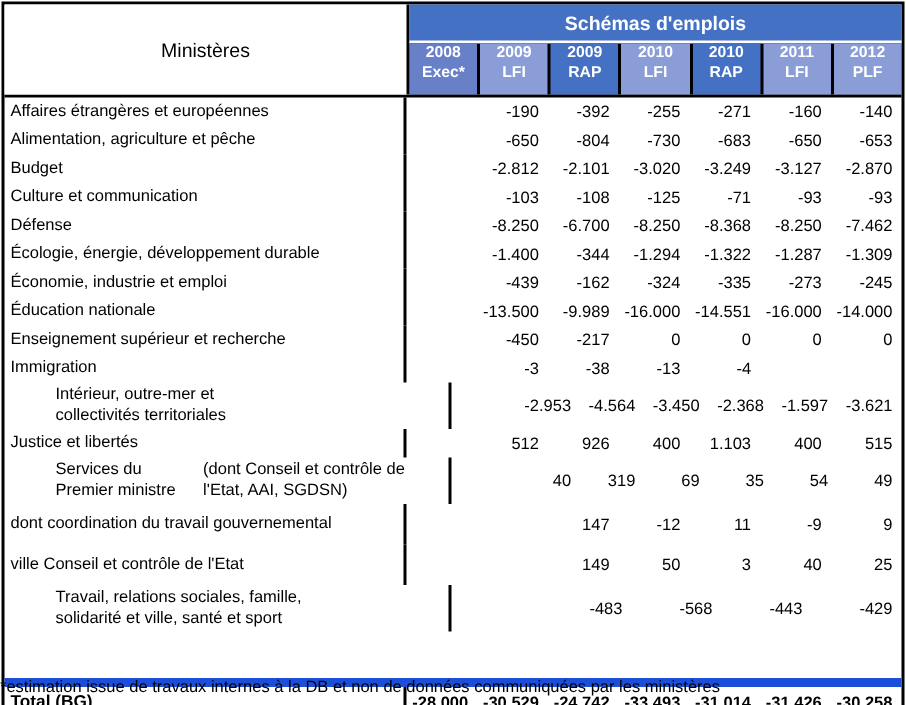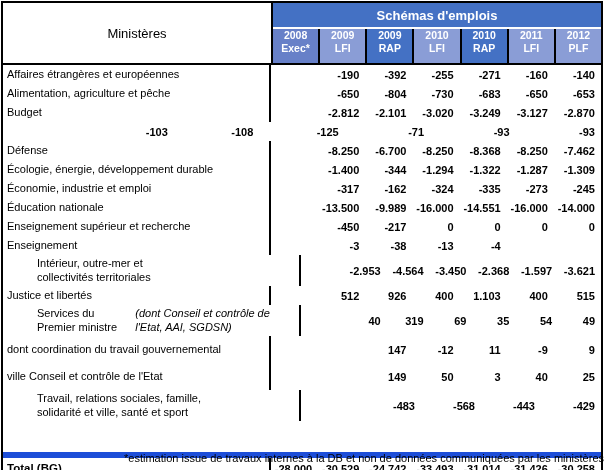--- a/index.html
+++ b/index.html
@@ -50,38 +50,38 @@
   .tbody { display: flex; flex-direction: column; }
   .trow { display: flex; }
   .trow .name {
     width: 268px; flex: none;
     border-right: 2px solid #000;
     display: flex; align-items: center;
     padding-left: 4px; box-sizing: border-box;
     font-size: 11px; line-height: 1.22;
     white-space: pre-line;
   }
-  .vals { flex: 1; display: flex; font-weight: bold; }
+  .vals { flex: 1; display: flex; }
   .vcell {
     flex: 1 1 0; min-width: 0;
     display: flex; align-items: center; justify-content: flex-end;
     padding-right: 6px; box-sizing: border-box;
     font-size: 11px;
   }
   .h-single { height: 19px; justify-content: center; }
   .h-double { height: 31px; padding-left: 30px; }
   .h-dont   { height: 27px; }
   .h-total  { height: 21px; }
   .row-total { border-top: 6px solid #1d4ed8; font-weight: bold; margin-top: 31px; }
   .row-total .name { font-weight: bold; font-size: 11.5px; }
-  .italic-part { font-style: italic; }
+  .italic-part { }
   
   .footnote {
     position: absolute; left: 0; top: 452px; width: 604px;
-    text-align: right; font-size: 11px;
+    text-align: left; font-size: 11px;
   }
 </style>
 </head>
 <body>
 
 <div class="table-wrap">
   <div class="header-row">
     <div class="ministries-head">Ministères</div>
     <div class="years-head">
       <div class="banner">Schémas d'emplois</div>
@@ -148,20 +148,21 @@
           <div class="vcell"></div>
           <div class="vcell">-2.812</div>
           <div class="vcell">-2.101</div>
           <div class="vcell">-3.020</div>
           <div class="vcell">-3.249</div>
           <div class="vcell">-3.127</div>
           <div class="vcell">-2.870</div>
         </div>
       </div>
       <div class="trow h-single">
+        <div class="name"><span>Culture et communication</span></div>
         <div class="vals">
           <div class="vcell"></div>
           <div class="vcell">-103</div>
           <div class="vcell">-108</div>
           <div class="vcell">-125</div>
           <div class="vcell">-71</div>
           <div class="vcell">-93</div>
           <div class="vcell">-93</div>
         </div>
       </div>
@@ -186,21 +187,21 @@
           <div class="vcell">-1.294</div>
           <div class="vcell">-1.322</div>
           <div class="vcell">-1.287</div>
           <div class="vcell">-1.309</div>
         </div>
       </div>
       <div class="trow h-single">
         <div class="name"><span>Économie, industrie et emploi</span></div>
         <div class="vals">
           <div class="vcell"></div>
-          <div class="vcell">-317</div>
+          <div class="vcell">-439</div>
           <div class="vcell">-162</div>
           <div class="vcell">-324</div>
           <div class="vcell">-335</div>
           <div class="vcell">-273</div>
           <div class="vcell">-245</div>
         </div>
       </div>
       <div class="trow h-single">
         <div class="name"><span>Éducation nationale</span></div>
         <div class="vals">
@@ -219,21 +220,21 @@
           <div class="vcell"></div>
           <div class="vcell">-450</div>
           <div class="vcell">-217</div>
           <div class="vcell">0</div>
           <div class="vcell">0</div>
           <div class="vcell">0</div>
           <div class="vcell">0</div>
         </div>
       </div>
       <div class="trow h-single">
-        <div class="name"><span>Enseignement</span></div>
+        <div class="name"><span>Immigration</span></div>
         <div class="vals">
           <div class="vcell"></div>
           <div class="vcell">-3</div>
           <div class="vcell">-38</div>
           <div class="vcell">-13</div>
           <div class="vcell">-4</div>
           <div class="vcell"></div>
           <div class="vcell"></div>
         </div>
       </div>

